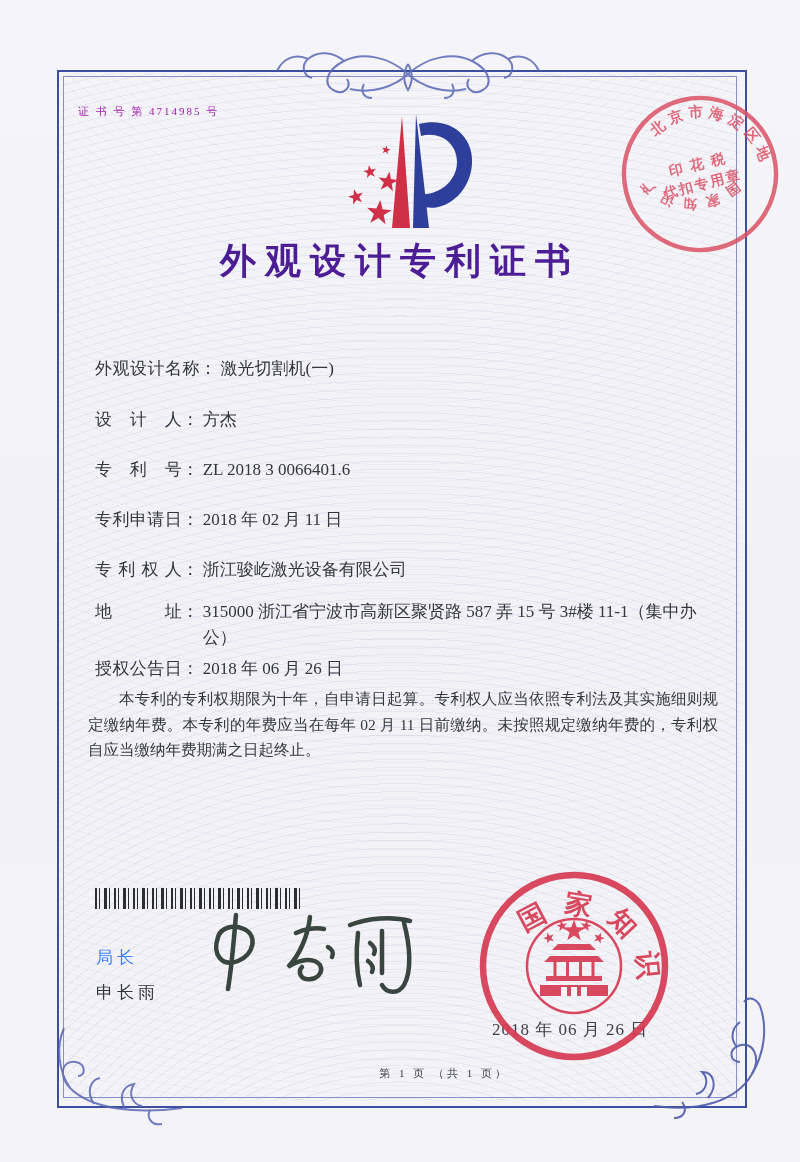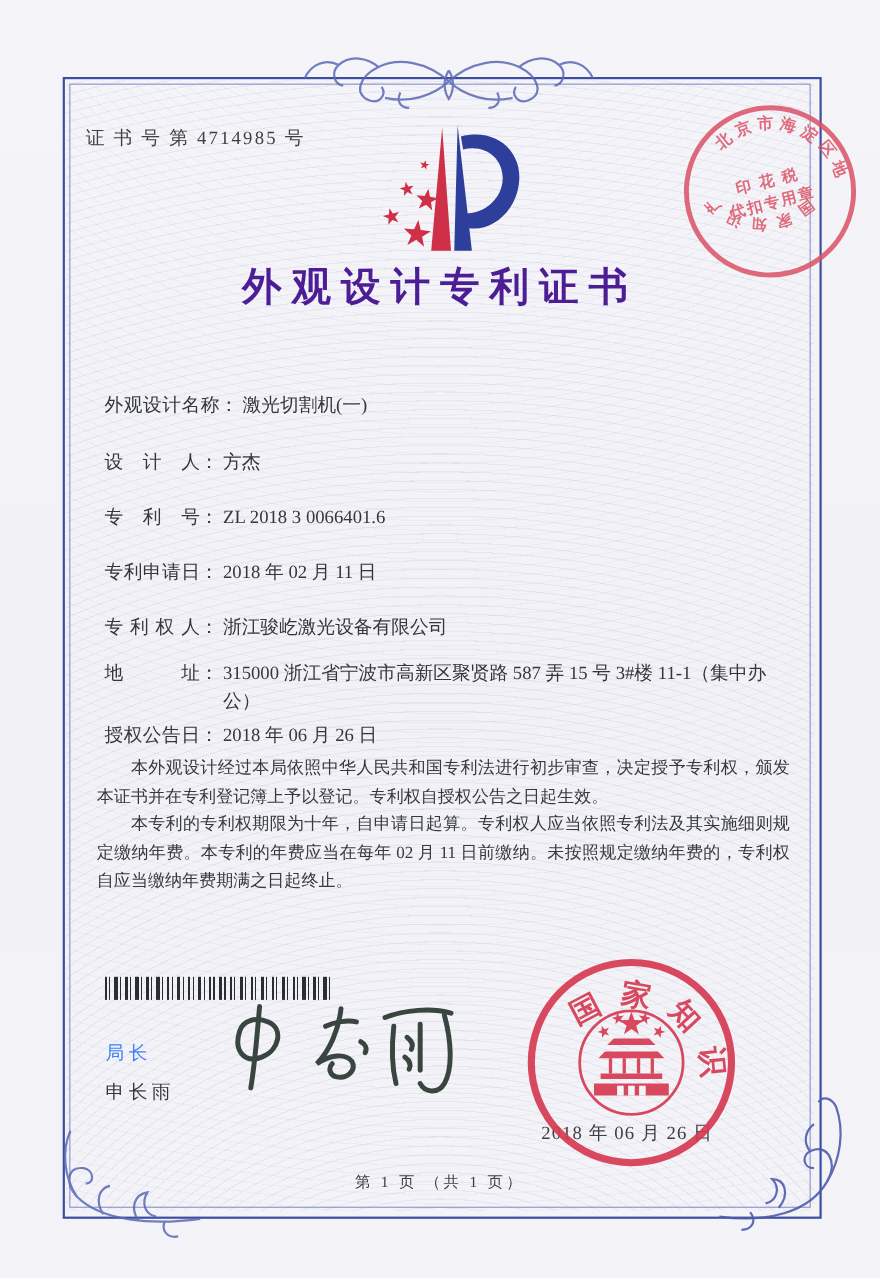--- a/index.html
+++ b/index.html
@@ -13,21 +13,21 @@
   
   .frame-outer{left:57px;top:70px;width:686px;height:1034px;border:2px solid #3c4da2;}
   .frame-inner{left:63px;top:76px;width:672px;height:1020px;border:1px solid #8791c9;}
   .watermark{
     left:60px;top:73px;width:680px;height:1028px;
     background:
       repeating-radial-gradient(120% 80% at 50% 128%, rgba(108,128,192,.10) 0 1px, rgba(0,0,0,0) 1px 8px),
       repeating-radial-gradient(140% 90% at 50% -30%, rgba(108,128,192,.06) 0 1px, rgba(0,0,0,0) 1px 9px);
   }
   
-  .cert-no{left:78px;top:114px;font-size:17px;letter-spacing:2px;color:#404040;}
+  .cert-no{left:78px;top:104px;font-size:11px;letter-spacing:2px;color:#a21caf;}
   .logo{left:322px;top:110px;}
   .title{left:0;top:237px;width:800px;text-align:center;font-size:36px;font-weight:bold;
          letter-spacing:9px;color:#4c1d95;}
   
   .frow{left:95px;font-size:17px;line-height:26px;color:#33363d;white-space:nowrap;}
   .flabel{display:inline-block;width:5.1em;text-align:justify;text-align-last:justify;vertical-align:top;}
   .flabel.w6{width:6.15em;}
   .fcolon{display:inline-block;vertical-align:top;margin-right:4px;}
   .fvalue{display:inline-block;vertical-align:top;}
   .fvalue.wrap{width:505px;white-space:normal;}
@@ -41,22 +41,22 @@
     background:repeating-linear-gradient(90deg,
       #2a2e33 0 2px,transparent 2px 4px,#2a2e33 4px 5px,transparent 5px 9px,
       #2a2e33 9px 12px,transparent 12px 14px,#2a2e33 14px 15px,transparent 15px 19px);
   }
   .sig-title{left:96px;top:946px;font-size:17px;letter-spacing:4px;color:#3b82f6;}
   .sig-name{left:96px;top:981px;font-size:17px;letter-spacing:4px;color:#33363d;}
   .signature{left:198px;top:903px;}
   .seal-date{left:492px;top:1018px;font-size:17px;letter-spacing:1px;color:#3d3d46;z-index:2;}
   .seal-bottom{left:470px;top:866px;z-index:3;opacity:.92;}
   .seal-top{left:616px;top:90px;transform:rotate(-14deg);opacity:.85;z-index:3;}
-  .footer{left:57px;top:1066px;width:686px;text-align:center;font-size:14px;
-          letter-spacing:3px;color:#3a3e47;}
+  .footer{left:57px;top:1066px;width:686px;text-align:center;font-size:11px;
+          letter-spacing:3px;color:#3a3e47;padding-left:44px;}
   svg{display:block;}
 </style>
 </head>
 <body>
 
 <svg width="0" height="0" aria-hidden="true">
   <defs>
     <path id="star" d="M0,-10 L2.35,-3.24 L9.51,-3.09 L3.8,1.24 L5.88,8.09 L0,3.9 L-5.88,8.09 L-3.8,1.24 L-9.51,-3.09 L-2.35,-3.24 Z"></path>
   </defs>
 </svg>
@@ -138,21 +138,20 @@
   <span class="flabel">专利权人</span><span class="fcolon">：</span><span class="fvalue">浙江骏屹激光设备有限公司</span>
 </div>
 <div class="abs frow" style="top:599px;">
   <span class="flabel">地址</span><span class="fcolon">：</span><span class="fvalue wrap">315000 浙江省宁波市高新区聚贤路 587 弄 15 号 3#楼 11-1（集中办公）</span>
 </div>
 <div class="abs frow" style="top:656px;width:650px;">
   <span><span class="flabel">授权公告日</span><span class="fcolon">：</span><span class="fvalue">2018 年 06 月 26 日</span></span>
 </div>
 
 <div class="abs paras">
-  <p>本外观设计经过本局依照中华人民共和国专利法进行初步审查，决定授予专利权，颁发本证书并在专利登记簿上予以登记。专利权自授权公告之日起生效。</p>
   <p>本专利的专利权期限为十年，自申请日起算。专利权人应当依照专利法及其实施细则规定缴纳年费。本专利的年费应当在每年 02 月 11 日前缴纳。未按照规定缴纳年费的，专利权自应当缴纳年费期满之日起终止。</p>
 </div>
 
 <div class="abs barcode"></div>
 
 <div class="abs sig-title">局长</div>
 <div class="abs sig-name">申长雨</div>
 
 <svg class="abs signature" width="244" height="112" viewBox="0 0 244 112">
   <g fill="none" stroke="#39453f" stroke-width="4.5" stroke-linecap="round">

